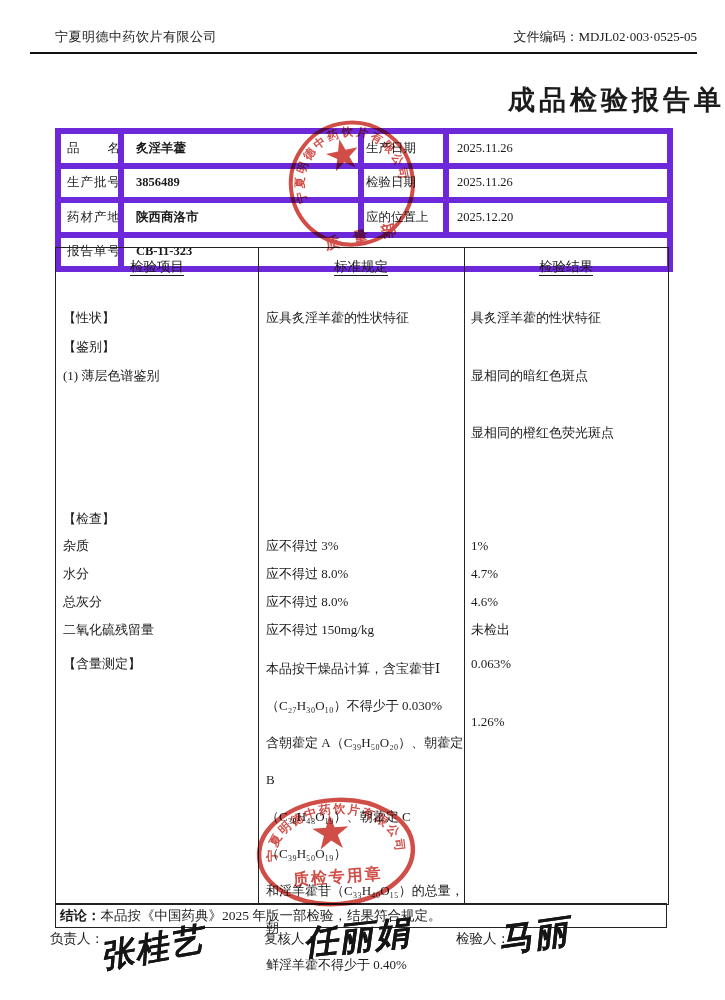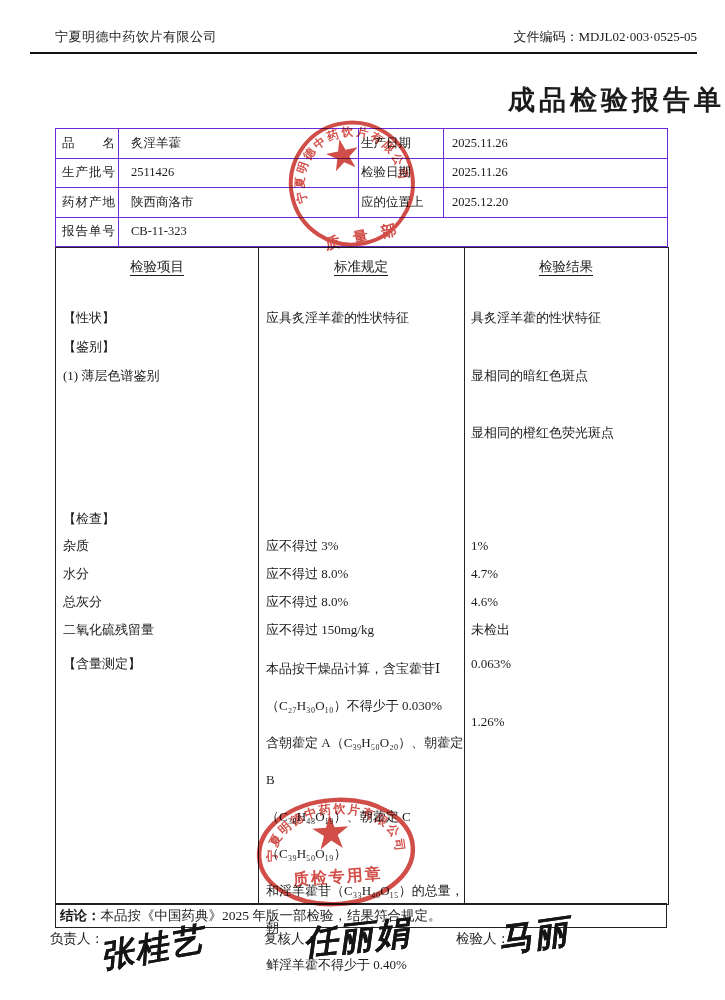--- a/index.html
+++ b/index.html
@@ -8,23 +8,23 @@
     font-family:"Liberation Serif","DejaVu Serif",serif;color:#1b1b1b;overflow:hidden;
   }
   .abs{position:absolute;}
   
   .hdr-company{left:55px;top:28px;font-size:13px;letter-spacing:.5px;}
   .hdr-code{right:28px;top:28px;font-size:13px;}
   .hdr-rule{left:30px;top:52px;width:667px;height:2px;background:#111;}
   .doc-title{left:0;top:82px;width:725px;text-align:right;font-size:27px;font-weight:700;letter-spacing:4px;}
   
   table.info{position:absolute;left:55px;top:128px;width:612px;border-collapse:collapse;table-layout:fixed;font-size:12.5px;}
-  table.info td{border:1px solid #6d28d9;height:28.5px;padding:0 0 0 6px;vertical-align:middle;white-space:nowrap;overflow:hidden;}
+  table.info td{border:6px solid #6d28d9;height:28.5px;padding:0 0 0 6px;vertical-align:middle;white-space:nowrap;overflow:hidden;}
   table.info td.lbl{letter-spacing:1px;}
-  table.info td.val{padding-left:12px;}
+  table.info td.val{padding-left:12px;font-weight:bold;}
   table.info td.lbl2{text-align:left;padding-left:2px;}
   table.info td.val2{padding-left:8px;}
   
   .main-table{left:55px;top:247px;width:612px;height:656px;border:1px solid #222;}
   .vline{position:absolute;top:0;width:1px;height:100%;background:#222;}
   .col-h{position:absolute;top:10px;text-align:center;font-size:13.5px;text-decoration:underline;text-underline-offset:4px;}
   .t{position:absolute;font-size:13px;line-height:15px;white-space:pre-line;}
   .par{line-height:28.5px;}
   
   .conclusion{left:55px;top:903px;width:612px;height:25px;border:1px solid #222;box-sizing:border-box;
@@ -55,21 +55,21 @@
       </colgroup>
     <tbody>
         <tr>
       <td class="lbl">品　　名</td>
       <td class="val">炙淫羊藿</td>
       <td class="lbl2">生产日期</td>
       <td class="val2">2025.11.26</td>
     </tr>
     <tr>
       <td class="lbl">生产批号</td>
-      <td class="val">2511426</td>
+      <td class="val">3856489</td>
       <td class="lbl2">检验日期</td>
       <td class="val2">2025.11.26</td>
     </tr>
     <tr>
       <td class="lbl">药材产地</td>
       <td class="val">陕西商洛市</td>
       <td class="lbl2">应的位置上</td>
       <td class="val2">2025.12.20</td>
     </tr>
     <tr>

